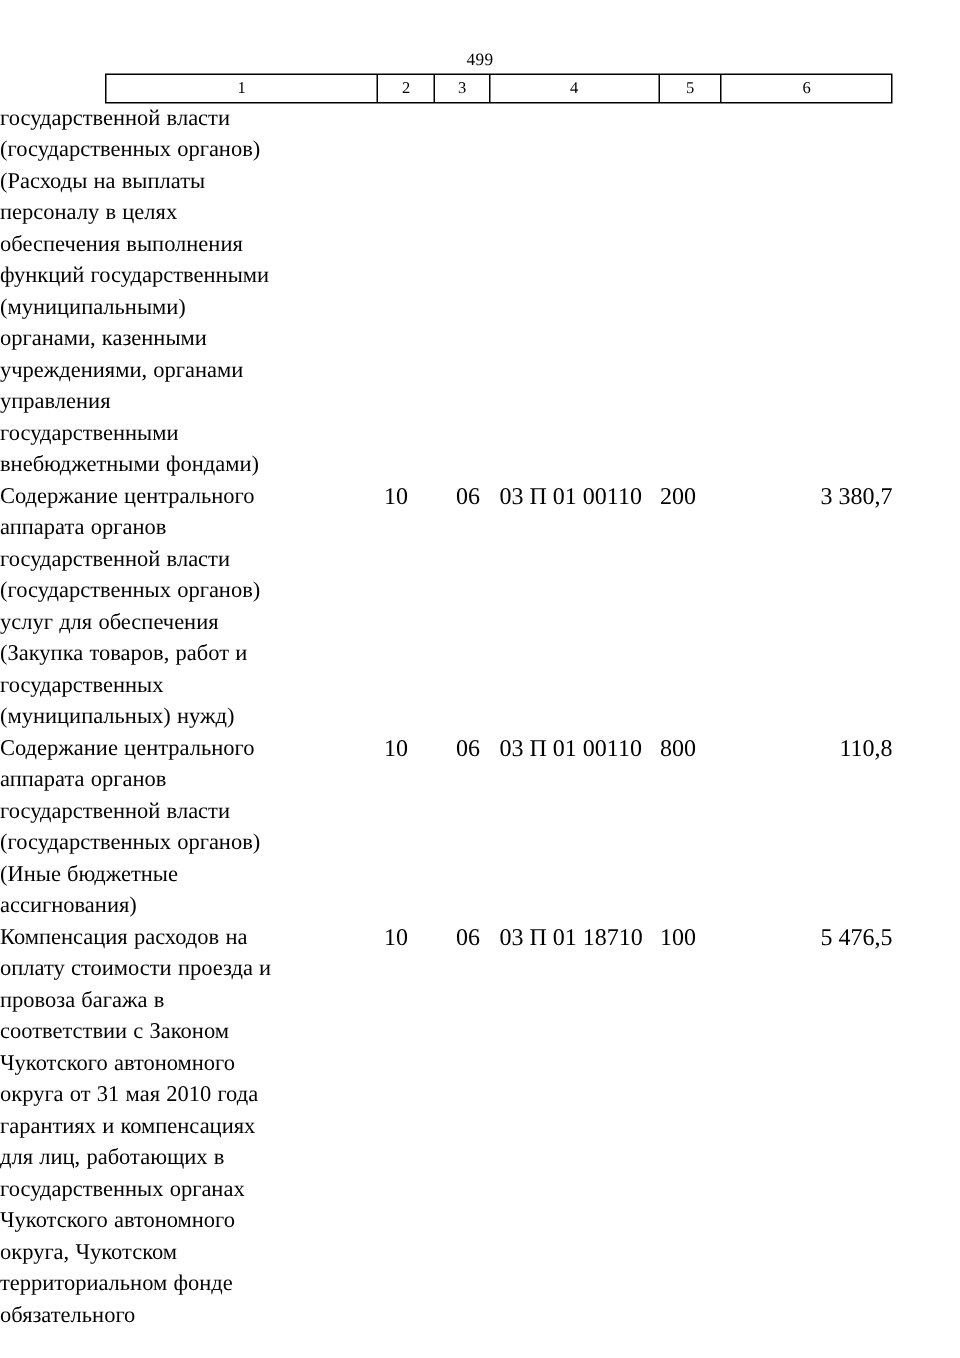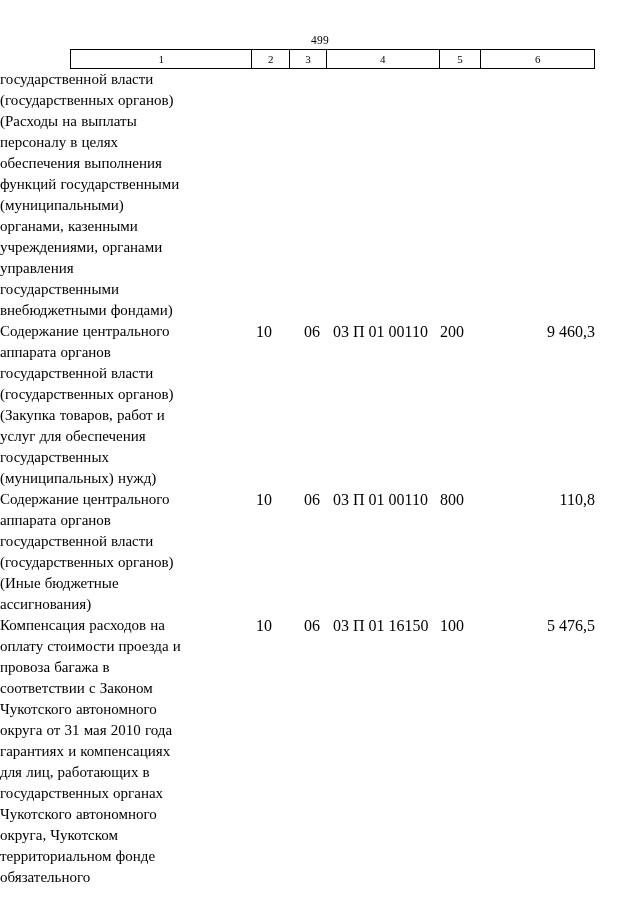--- a/index.html
+++ b/index.html
@@ -127,30 +127,30 @@
         <span class="ln">государственными</span>
         <span class="ln">внебюджетными фондами)</span>
       </div>
     </div>
     <div class="row">
       <div class="desc">
         <span class="ln">Содержание центрального</span>
         <span class="ln">аппарата органов</span>
         <span class="ln">государственной власти</span>
         <span class="ln">(государственных органов)</span>
+        <span class="ln">услуг для обеспечения</span>
         <span class="ln">(Закупка товаров, работ и</span>
-        <span class="ln">услуг для обеспечения</span>
         <span class="ln">государственных</span>
         <span class="ln">(муниципальных) нужд)</span>
       </div>
       <div class="num c-razdel">10</div>
       <div class="num c-podrazd">06</div>
       <div class="num c-target">03 П 01 00110</div>
       <div class="num c-vid">200</div>
-      <div class="num c-amount">9 460,3</div>
+      <div class="num c-amount">3 380,7</div>
     </div>
     <div class="row">
       <div class="desc">
         <span class="ln">Содержание центрального</span>
         <span class="ln">аппарата органов</span>
         <span class="ln">государственной власти</span>
         <span class="ln">(государственных органов)</span>
         <span class="ln">(Иные бюджетные</span>
         <span class="ln">ассигнования)</span>
       </div>
@@ -171,17 +171,17 @@
         <span class="ln">гарантиях и компенсациях</span>
         <span class="ln">для лиц, работающих в</span>
         <span class="ln">государственных органах</span>
         <span class="ln">Чукотского автономного</span>
         <span class="ln">округа, Чукотском</span>
         <span class="ln">территориальном фонде</span>
         <span class="ln">обязательного</span>
       </div>
       <div class="num c-razdel">10</div>
       <div class="num c-podrazd">06</div>
-      <div class="num c-target">03 П 01 16150</div>
+      <div class="num c-target">03 П 01 18710</div>
       <div class="num c-vid">100</div>
       <div class="num c-amount">5 476,5</div>
     </div>
   </div>
 
 </body></html>

